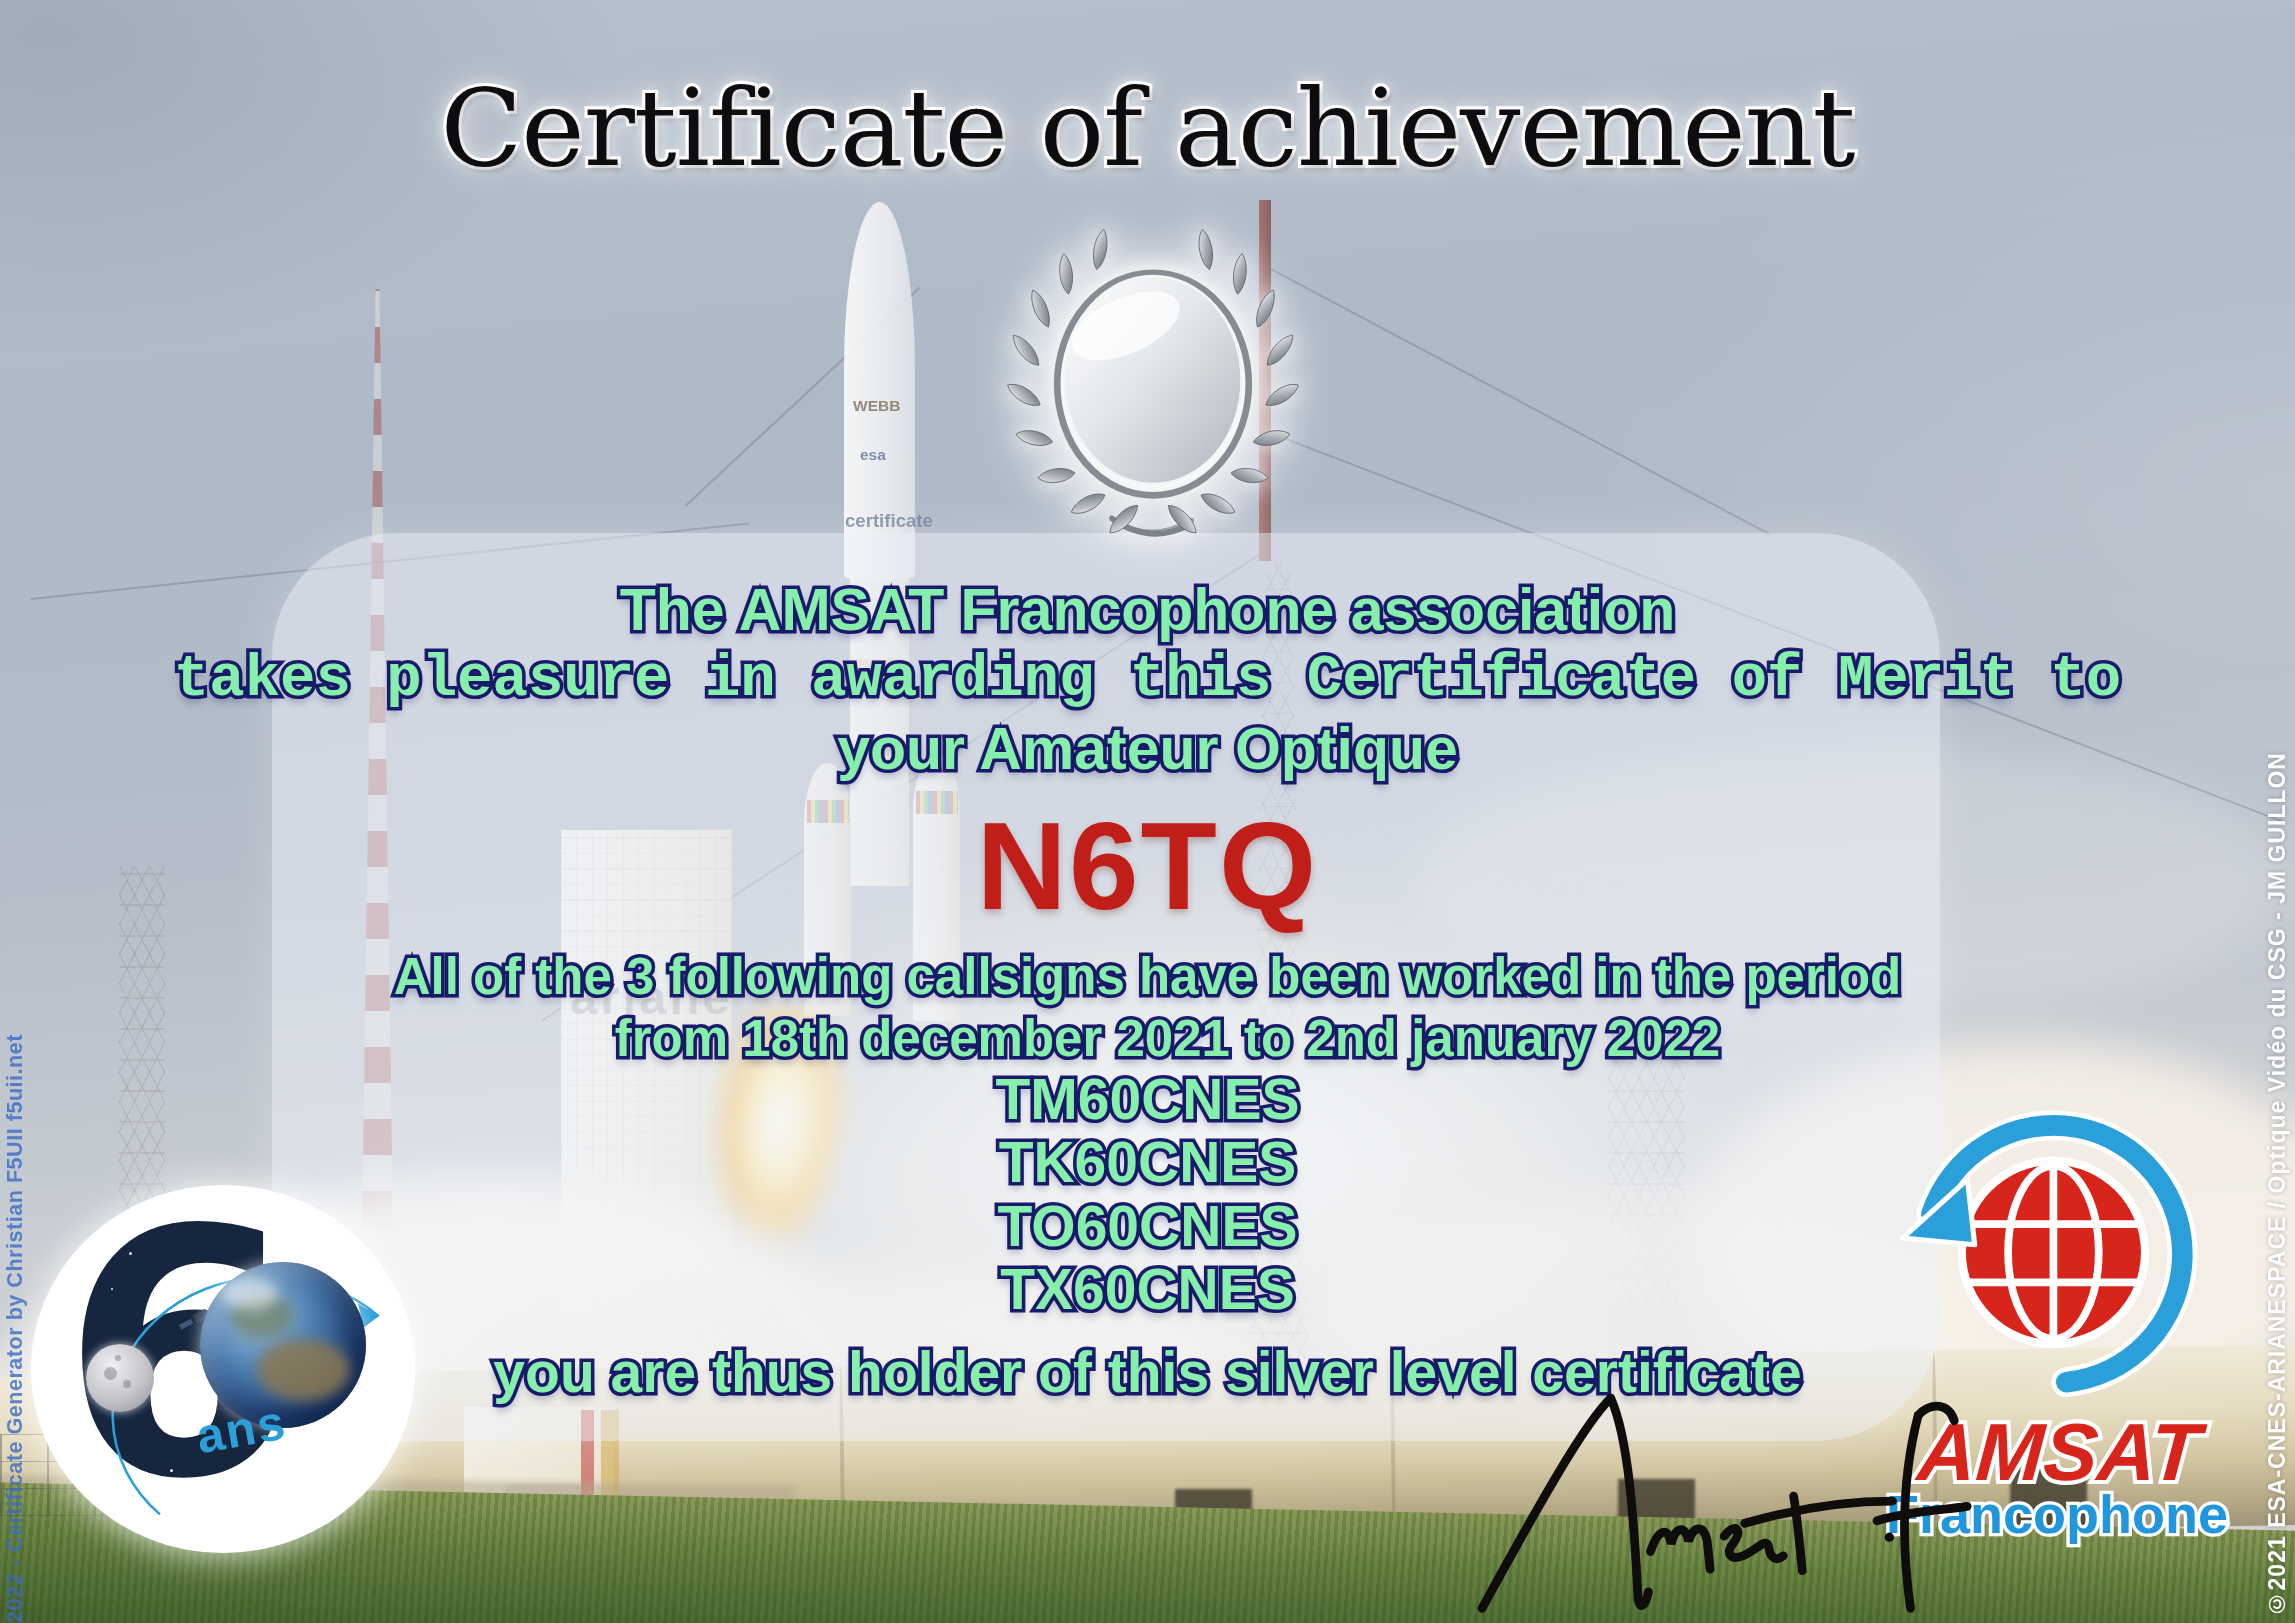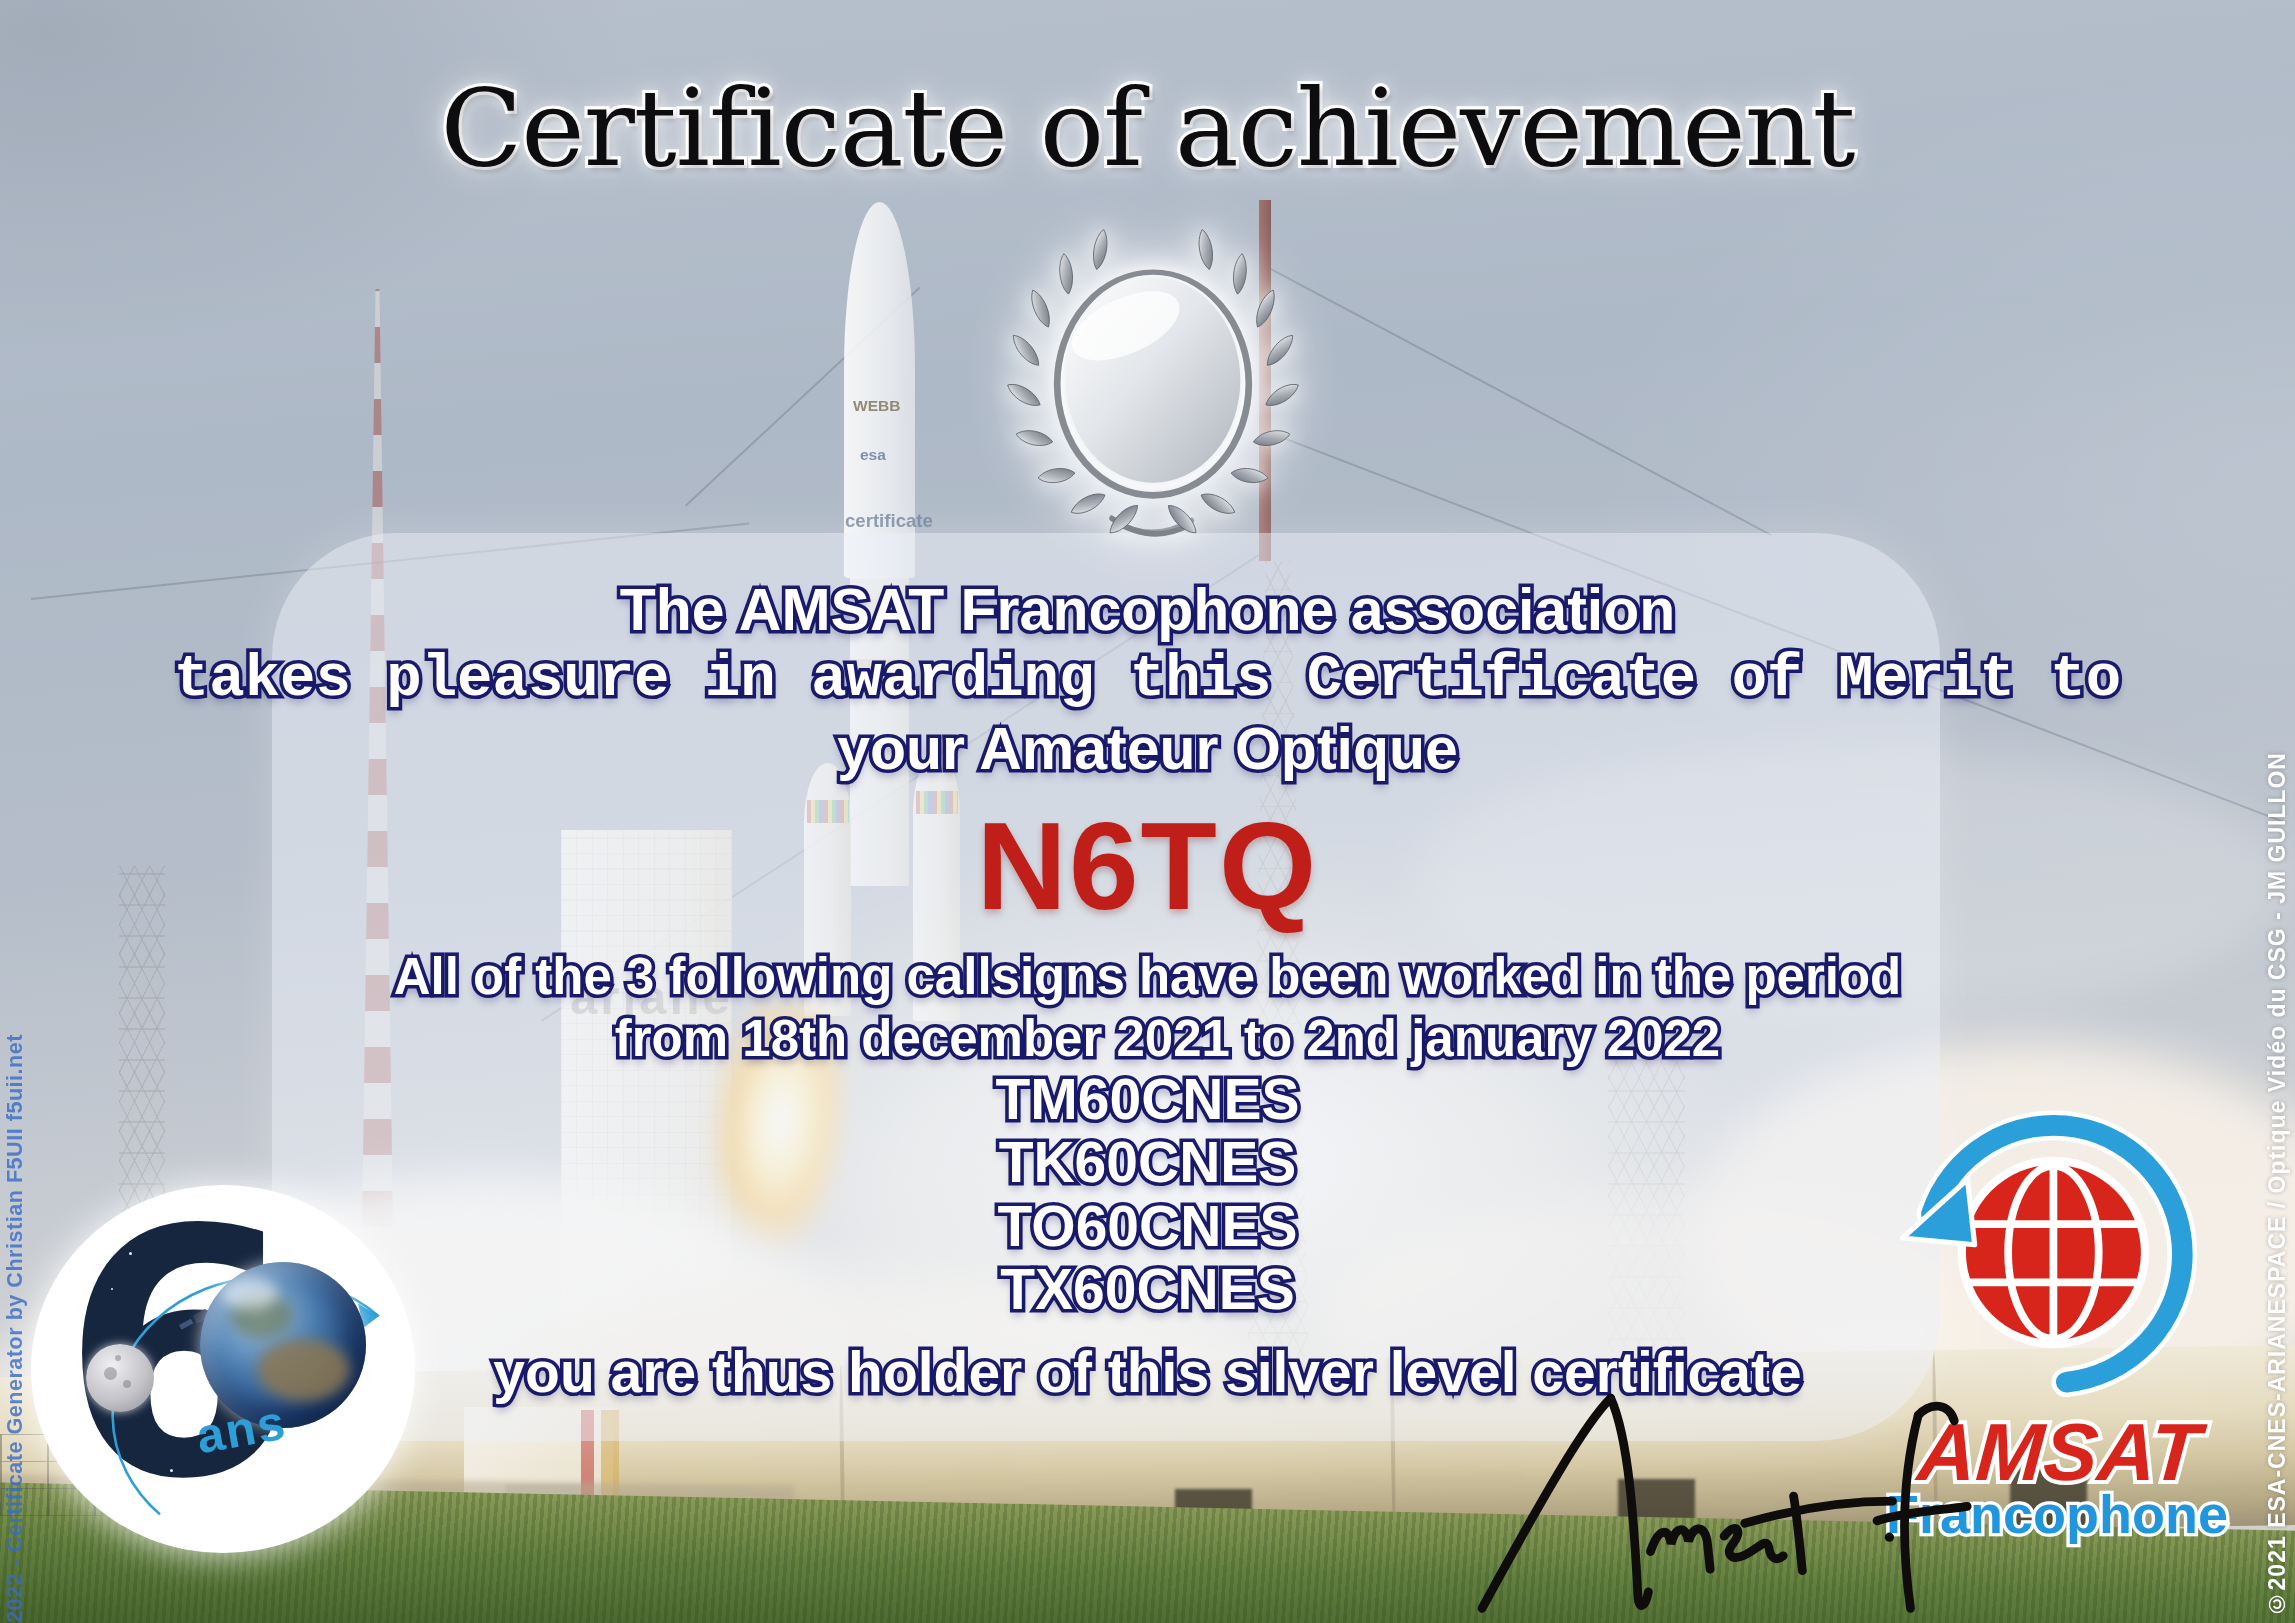--- a/index.html
+++ b/index.html
@@ -74,21 +74,21 @@
 
   
   .panel{left:272px;top:533px;width:1668px;height:908px;border-radius:124px;
     background:rgba(237,242,249,.52);box-shadow:0 0 46px rgba(255,255,255,.20);}
 
   
   .title{left:0;right:0;top:66px;font-family:"DejaVu Serif",serif;font-weight:500;
     font-size:107px;color:#0d0d0f;letter-spacing:-1px;
     -webkit-text-stroke:6.2px #ffffff;paint-order:stroke fill;
     text-shadow:0 0 14.4px rgba(255,255,255,.95),0 0 36px rgba(255,255,255,.8),3.1px 4.6px 5.2px rgba(40,40,55,.35);}
-  .navy{color:#ffffff;-webkit-text-stroke:7.2px #1b1c6e;paint-order:stroke fill;
+  .navy{color:#86efac;-webkit-text-stroke:7.2px #1b1c6e;paint-order:stroke fill;
     text-shadow:0 6.2px 8.2px rgba(18,18,86,.35);}
   .l-intro{left:0;right:0;font-size:59px;}
   .callsign{left:0;right:0;top:794px;font-size:125px;color:#bf1e19;letter-spacing:2.1px;
     text-shadow:0 4.1px 7.2px rgba(110,20,18,.28);}
   .l-award{left:0;right:0;font-size:51px;}
   .l-cs{left:0;right:0;font-size:57px;line-height:63px;}
   .l-level{left:0;right:0;top:1339px;font-size:57px;}
 
   
   .medal-glow{left:959px;top:186px;width:392px;height:381px;filter:blur(28px);

